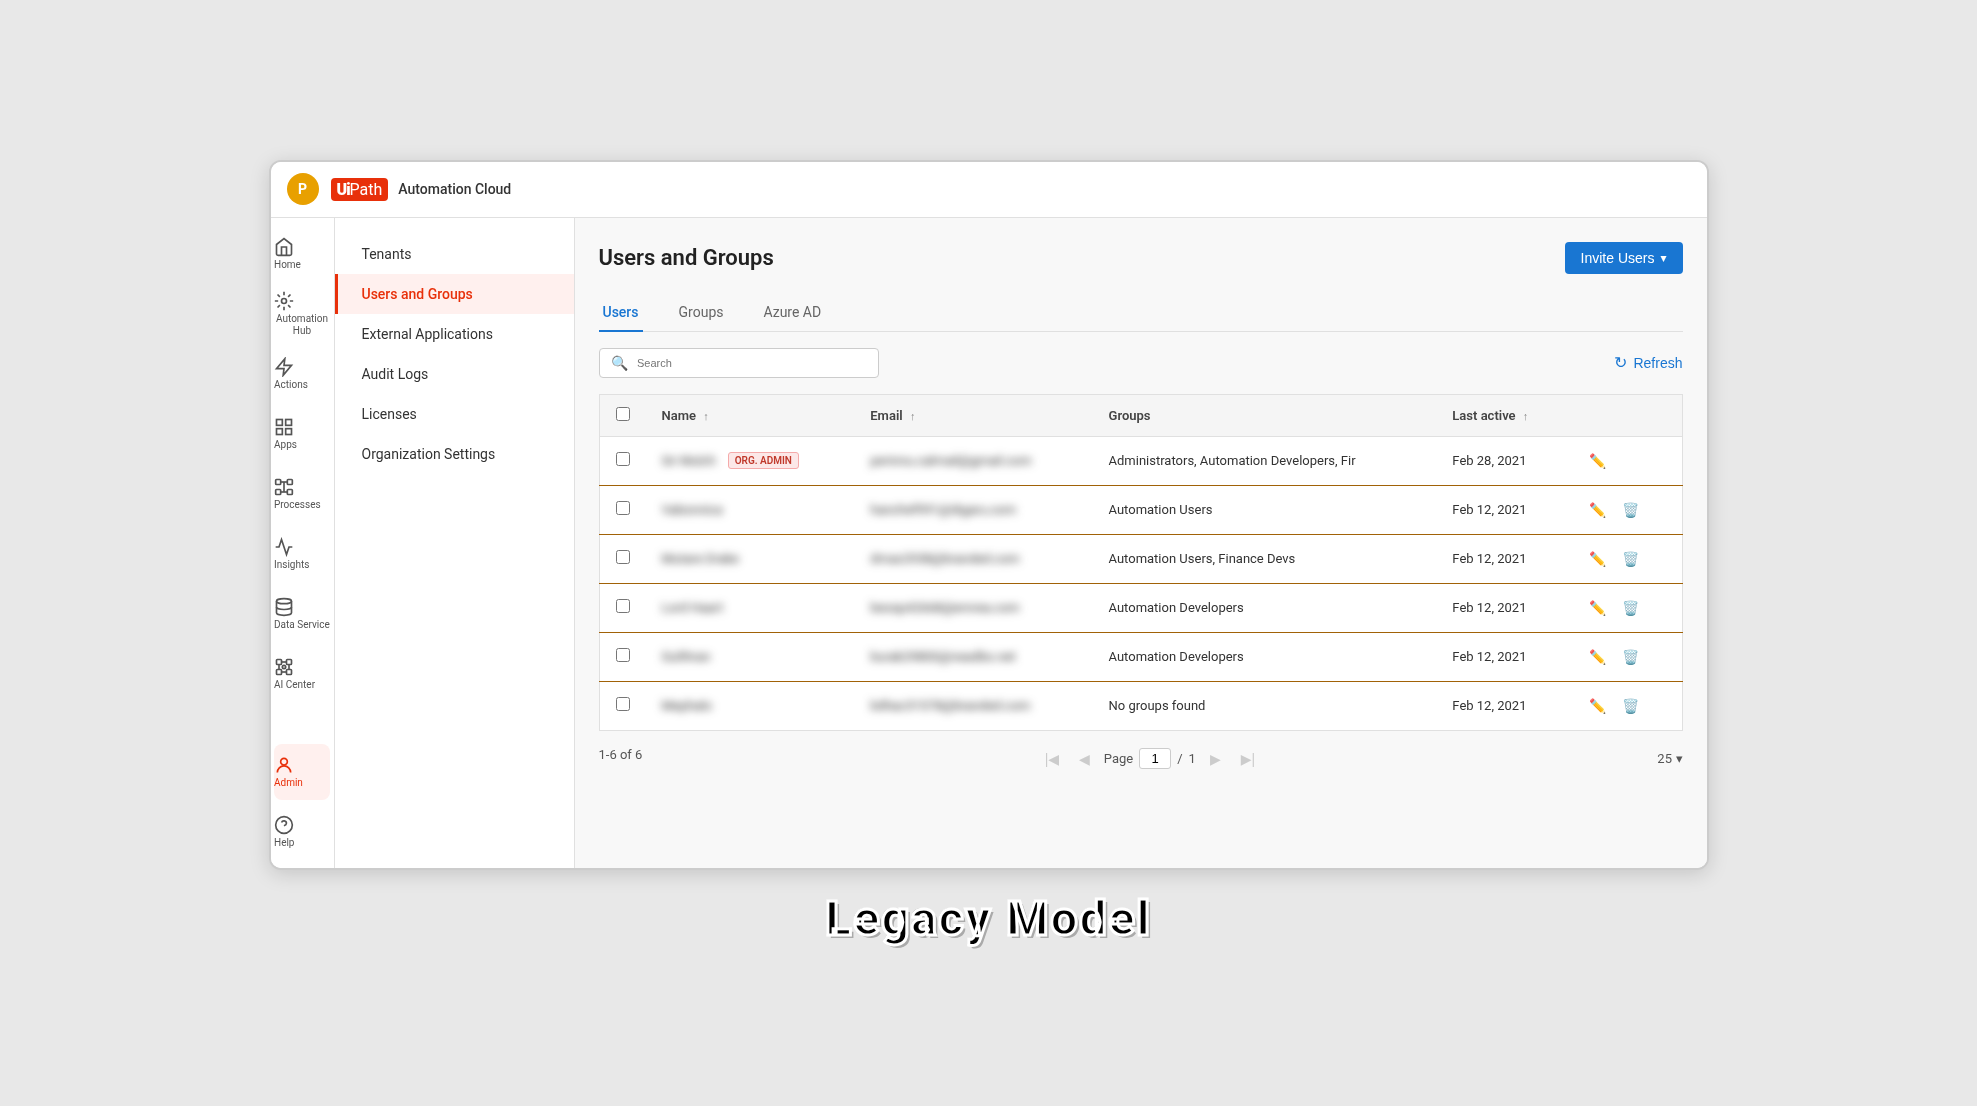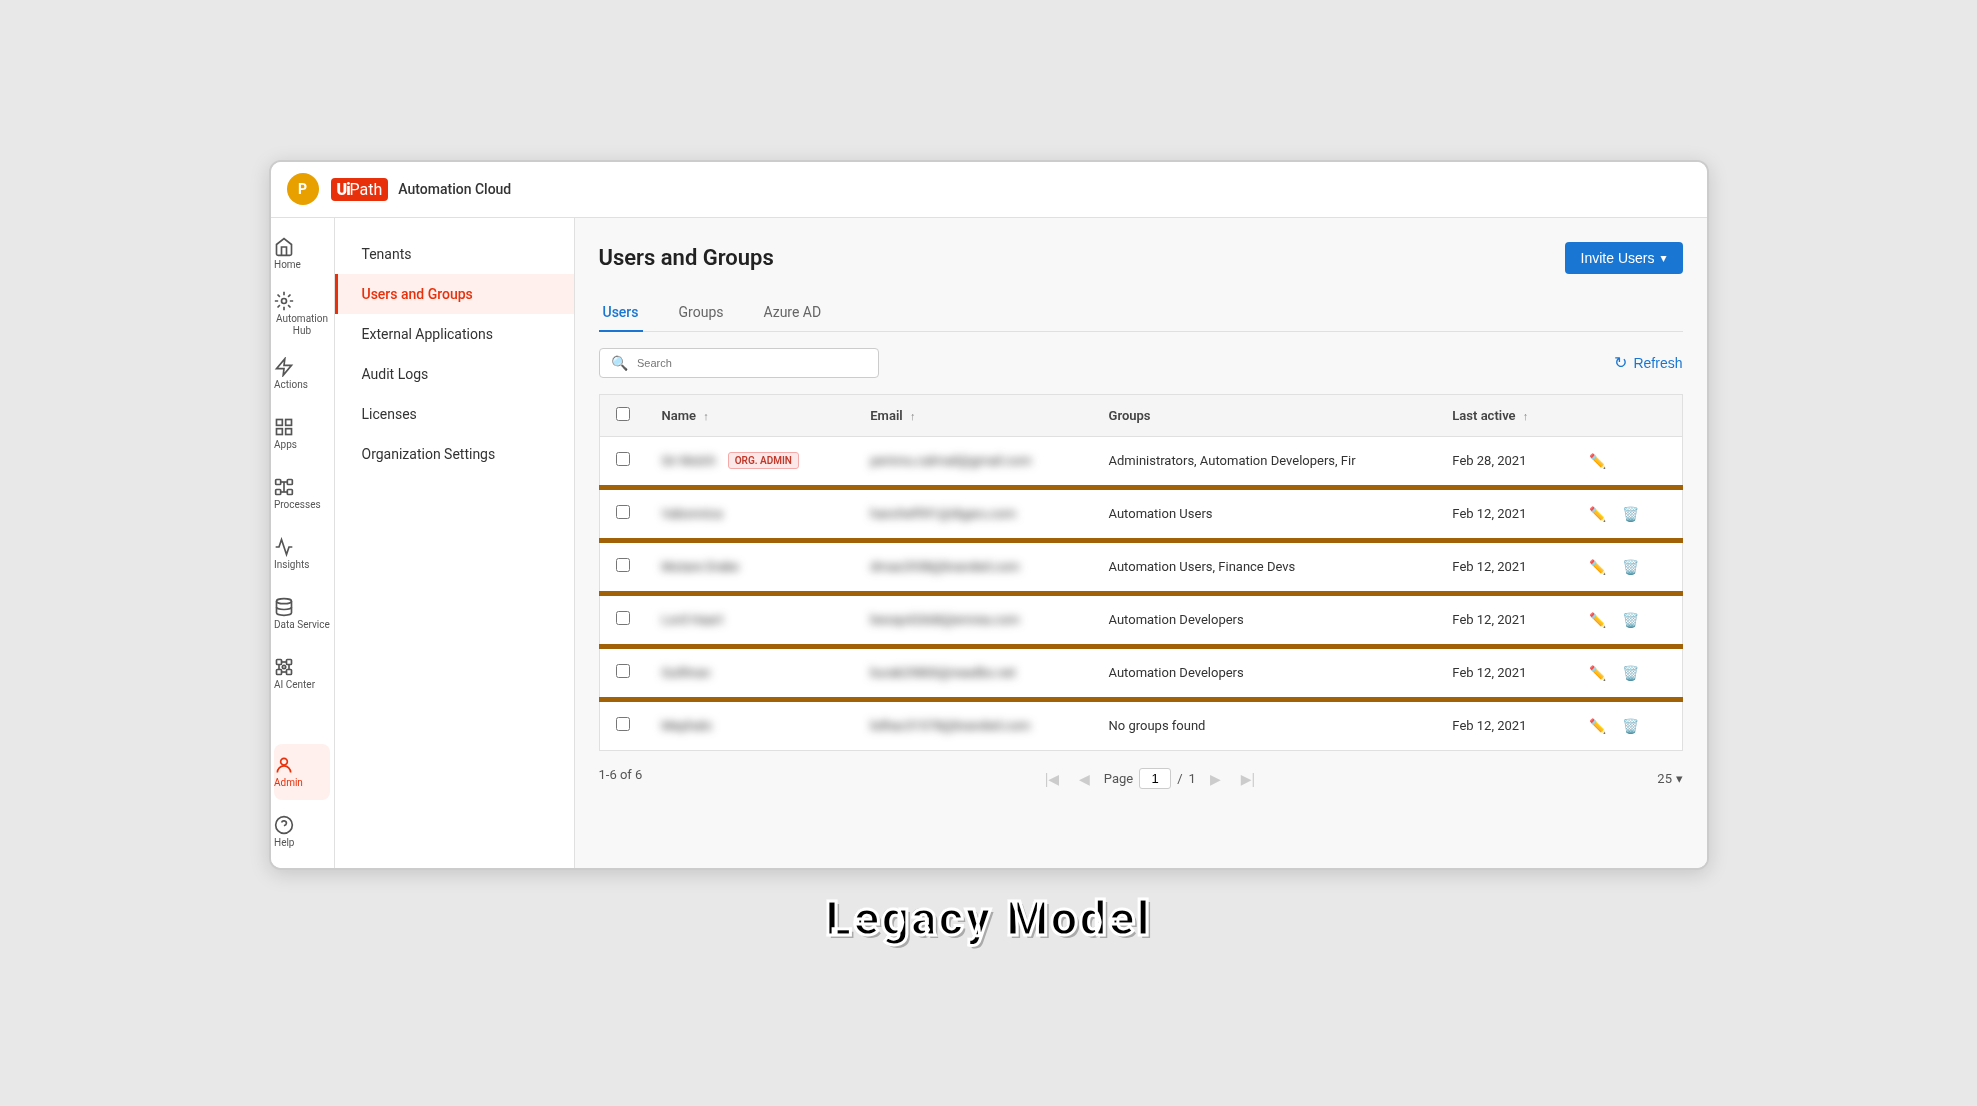--- a/index.html
+++ b/index.html
@@ -218,21 +218,21 @@
       font-size: 13px;
       font-weight: 600;
       color: #444;
       background: #f5f5f5;
       border-bottom: 1px solid #e0e0e0;
     }
     .users-table td {
       padding: 12px 16px;
       font-size: 13px;
       color: #333;
-      border-bottom: 5px solid #a16207;
+      border-bottom: 1px solid #a16207;
       vertical-align: middle;
     }
     .users-table tr:last-child td { border-bottom: none; }
     .checkbox-cell { width: 40px; }
     input[type="checkbox"] { cursor: pointer; width: 14px; height: 14px; }
     .org-admin-badge {
       display: inline-block;
       background: #fce8e8;
       color: #c0392b;
       font-size: 10px;

